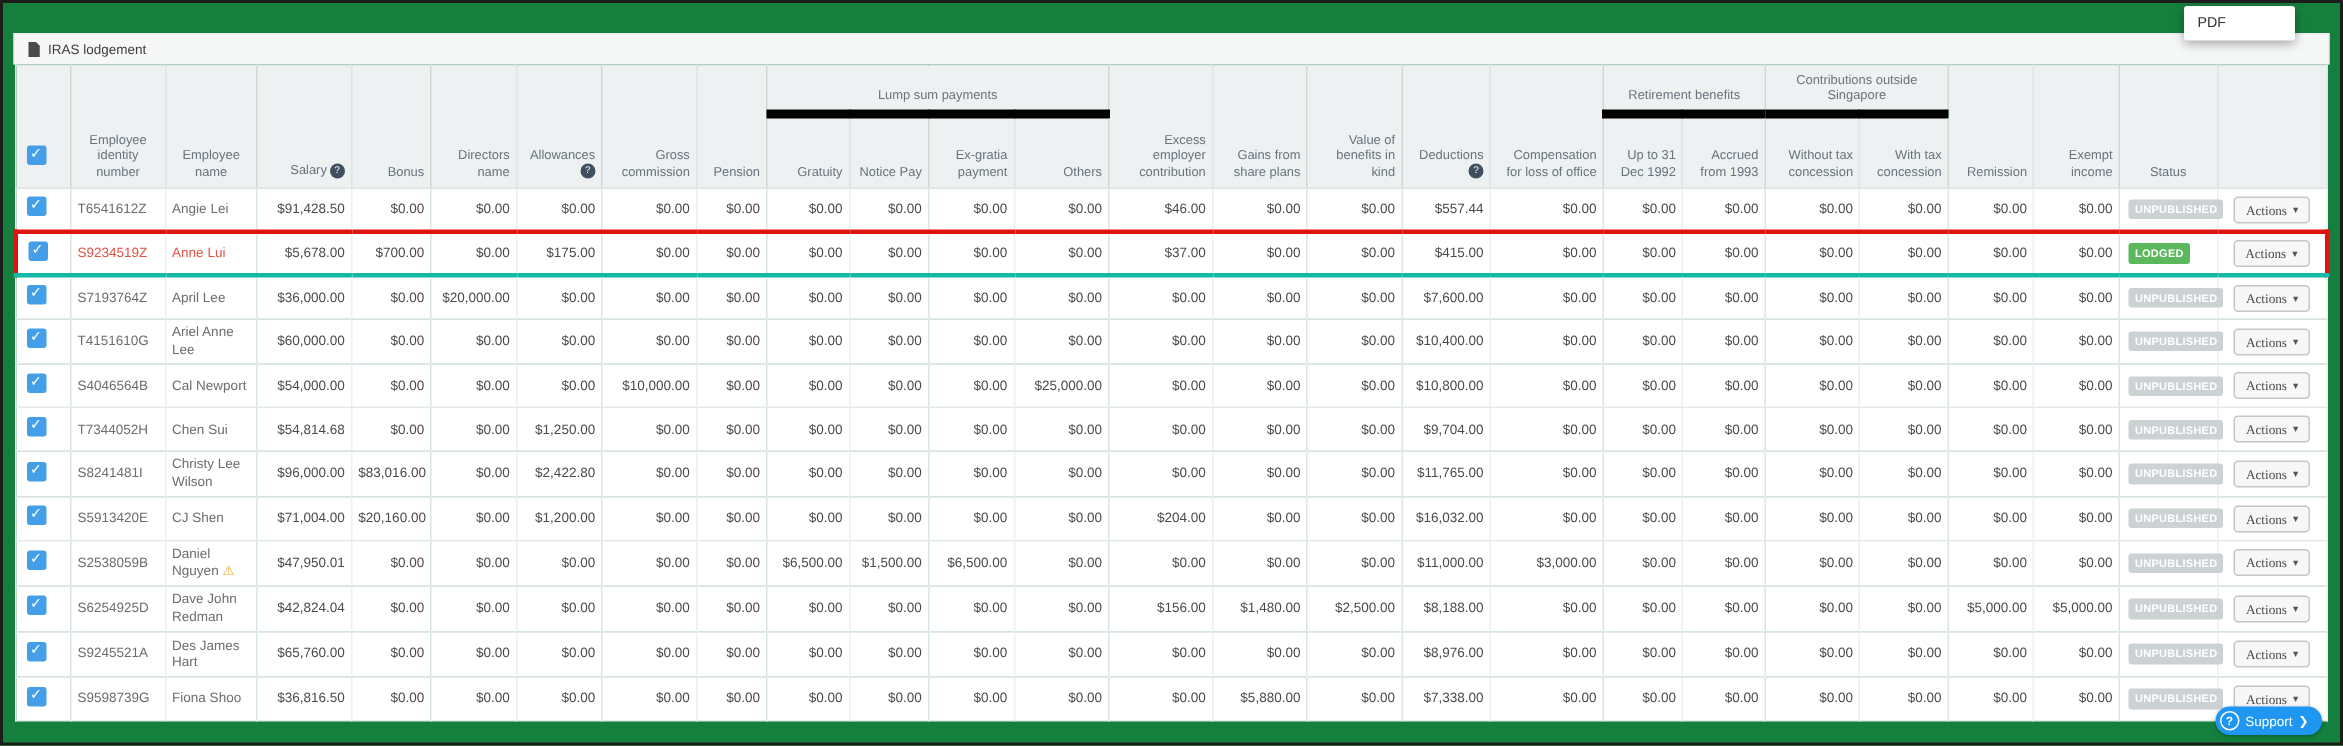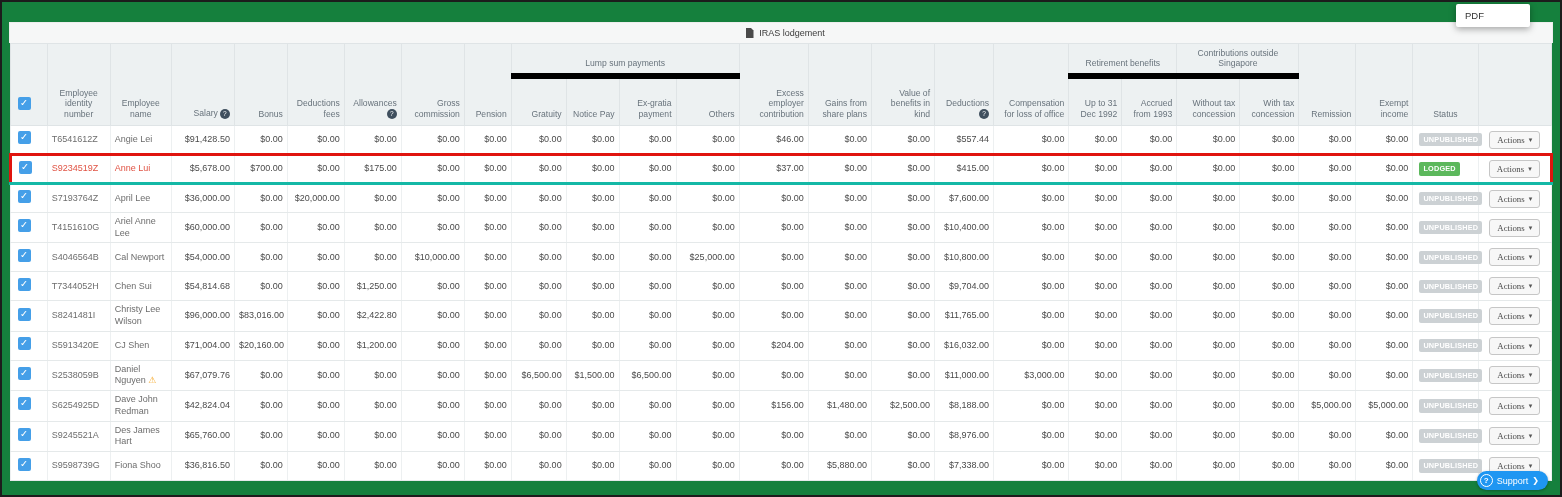--- a/index.html
+++ b/index.html
@@ -5,21 +5,21 @@
   * { margin:0; padding:0; box-sizing:border-box; }
   body { font-family:"Liberation Sans", sans-serif; background:#fff; }
   .screen { position:relative; width:1562px; height:497px; border:2px solid #1c1c1c; background:#15803d; overflow:hidden; }
 
   .pdf-popup { position:absolute; top:2px; right:30px; width:74px; height:23px; background:#fff;
     box-shadow:0 2px 7px rgba(0,0,0,.35); border-radius:2px; font-size:9.5px; color:#333;
     display:flex; align-items:center; padding-left:9px; z-index:6; cursor:pointer; }
 
   .panel { margin:20px 7px 0; }
   .panel-header { background:#f6f7f7; height:21px; display:flex; align-items:center; gap:5px;
-    padding-left:8px; font-size:9px; color:#3c3c3c; border:1px solid #ededed; border-bottom:none;justify-content:center; }
+    padding-left:8px; font-size:9px; color:#3c3c3c; border:1px solid #ededed; border-bottom:none; }
 
   table.grid { width:100%; border-collapse:collapse; table-layout:fixed; }
 
   thead th { background:#edf1f2; color:#68737c; font-weight:400; font-size:8.6px; line-height:1.2;
     padding:3px 4px 6px; vertical-align:bottom; border:1px solid #dfe4e6; text-align:right; }
   thead th.t-left { text-align:center; }
   thead th.group { text-align:center; vertical-align:bottom; height:32px; padding-bottom:4px;
     border-bottom:6px solid #000000; }
   thead tr.h2 th { height:50px; }
   thead th.c-cb { text-align:left; padding-left:7px; vertical-align:bottom; padding-bottom:13px; }
@@ -115,21 +115,21 @@
         <tr class="h1">
           <th class="c-cb" rowspan="2">
             <span class="cb"></span>
           </th>
           <th class="t-left" rowspan="2">Employee identity number</th>
           <th class="t-left" rowspan="2">Employee name</th>
           <th rowspan="2">
             <span>Salary</span><span class="info">?</span>
           </th>
           <th rowspan="2">Bonus</th>
-          <th rowspan="2">Deductions fees</th>
+          <th rowspan="2">Directors name</th>
           <th rowspan="2">
             <span>Allowances</span><span class="info">?</span>
           </th>
           <th rowspan="2">Gross commission</th>
           <th rowspan="2">Pension</th>
           <th class="group" colspan="4">Lump sum payments</th>
           <th rowspan="2">Excess employer contribution</th>
           <th rowspan="2">Gains from share plans</th>
           <th rowspan="2">Value of benefits in kind</th>
           <th rowspan="2">
@@ -400,21 +400,21 @@
             <td class="c-status"><span class="badge unpublished">UNPUBLISHED</span></td>
             <td class="c-actions"><button class="actions-btn">
                 <span>Actions</span>
                 <span class="caret">▾</span>
               </button></td>
           </tr>
           <tr>
             <td class="c-cb"><span class="cb"></span></td>
             <td class="c-id">S2538059B</td>
             <td class="c-name"><span>Daniel Nguyen</span> <span class="warn">⚠</span></td>
-            <td class="c-num">$67,079.76</td>
+            <td class="c-num">$47,950.01</td>
             <td class="c-num">$0.00</td>
             <td class="c-num">$0.00</td>
             <td class="c-num">$0.00</td>
             <td class="c-num">$0.00</td>
             <td class="c-num">$0.00</td>
             <td class="c-num">$6,500.00</td>
             <td class="c-num">$1,500.00</td>
             <td class="c-num">$6,500.00</td>
             <td class="c-num">$0.00</td>
             <td class="c-num">$0.00</td>

